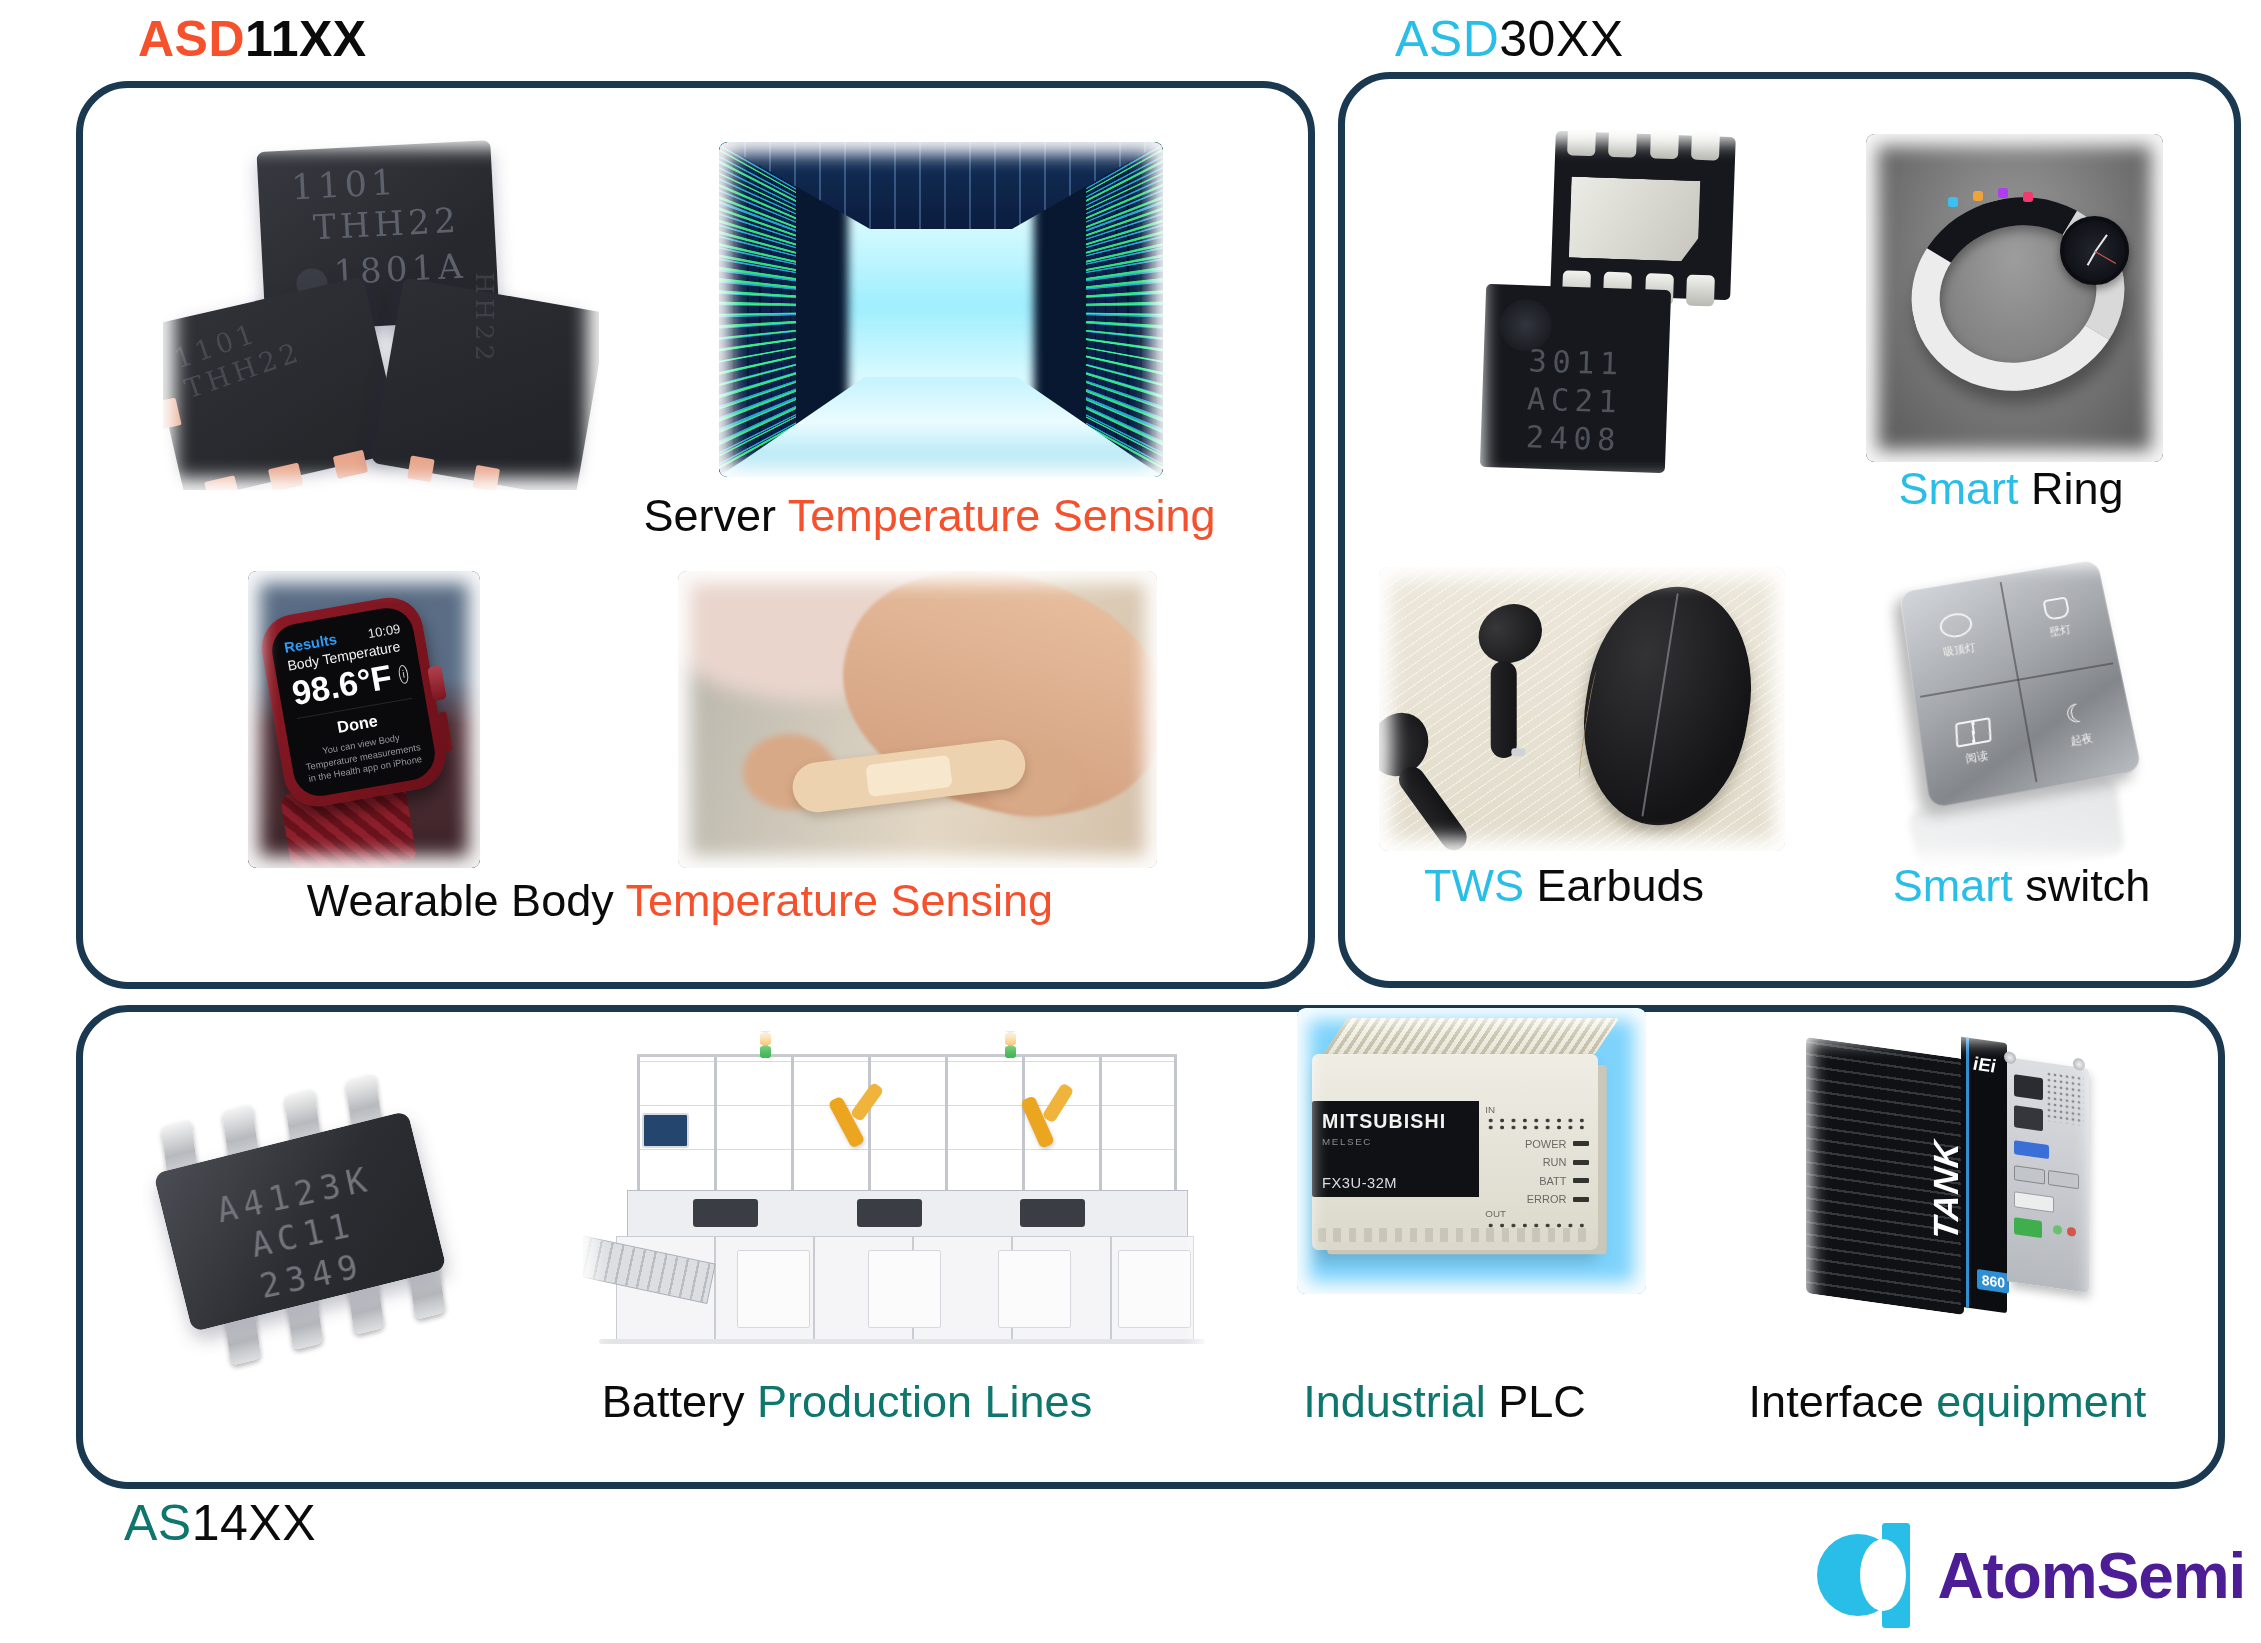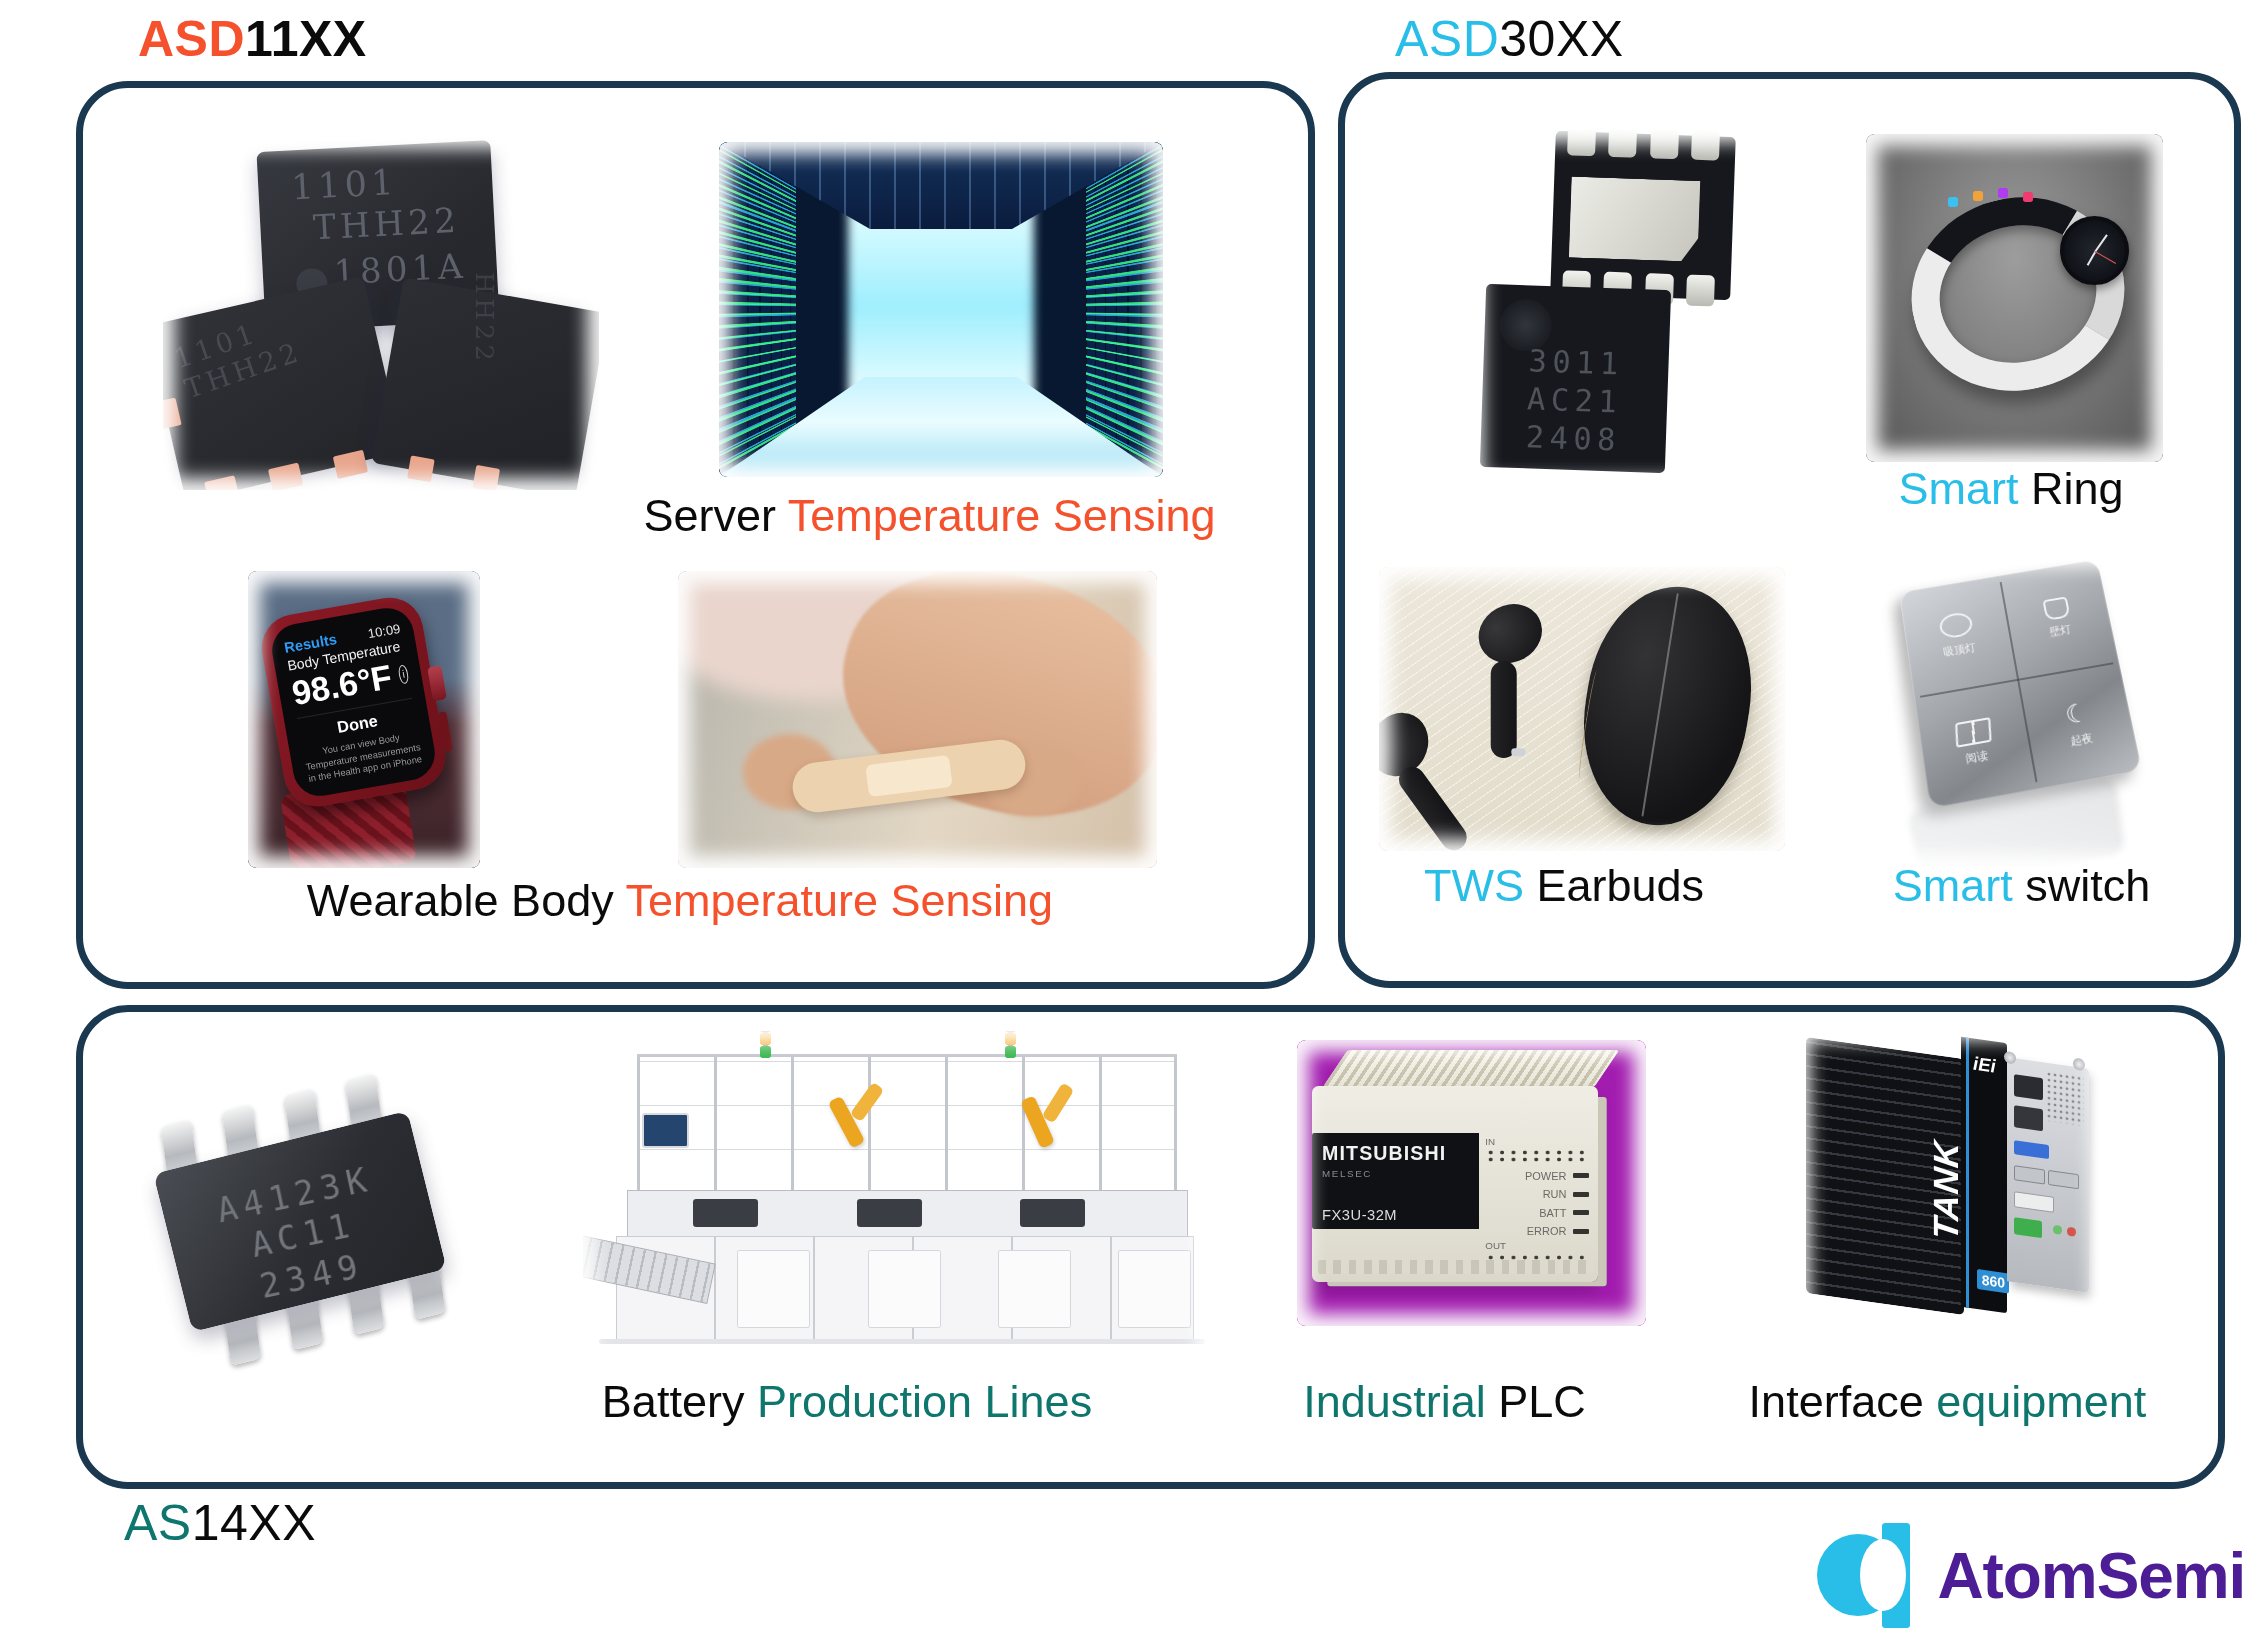--- a/index.html
+++ b/index.html
@@ -132,21 +132,21 @@
     background-image:repeating-linear-gradient(90deg,transparent 0 97px,#c9ccd2 97px 99px);}
   .ln-door{position:absolute;top:13px;width:71px;height:76px;border:1.6px solid #d5d7dc;border-radius:2.2px;background:#fbfbfc;}
   .ln-tower{position:absolute;width:5.4px;height:38px;background:#9a9da3;}
   .lamp{position:absolute;width:11px;height:12px;border-radius:2.7px;left:-2.7px;}
   .ln-rob{position:absolute;width:15.3px;height:52px;background:#eca51f;border-radius:5.4px;box-shadow:0 2.2px 4.4px rgba(0,0,0,.2);}
   .ln-rob2{position:absolute;width:14px;height:40px;background:#f0b43c;border-radius:5.4px;}
   .ln-conv{position:absolute;left:-7.6px;top:218px;width:136px;height:39px;background:repeating-linear-gradient(90deg,#dcdee2 0 8.7px,#b9bcc2 8.7px 11px);border:1.6px solid #a9acb2;transform:rotate(12deg);}
   .ln-hmi{position:absolute;left:59px;top:82px;width:43px;height:30.5px;background:#24456e;border:2.2px solid #d8dade;border-radius:3.3px;}
   .ln-floor{position:absolute;left:16.3px;right:5.4px;top:308px;height:5.4px;background:#e3e4e8;border-radius:2.7px;}
   
-  #img-plc{left:1297px;top:1040px;width:349px;height:286px;background:#a21caf;}
+  #img-plc{left:1297px;top:1008px;width:349px;height:286px;background:#7dd3fc;}
   .plc-top{position:absolute;left:38px;top:9.8px;width:272px;height:37px;background:linear-gradient(#f7f5ec,#e7e4d7),repeating-linear-gradient(90deg,#d8d5c8 0 4.4px,transparent 4.4px 9.8px);background-blend-mode:multiply;transform:skewX(-34deg);border-radius:3.3px;}
   .plc-body{position:absolute;left:15.3px;top:46px;width:286px;height:196px;background:linear-gradient(#efede4,#dbd8cb);border-radius:6.5px;box-shadow:12px 7.6px 0 -3.3px #cac7b9, 0 11px 16.3px rgba(0,0,0,.18);}
   .plc-black{position:absolute;left:0px;top:47px;width:167px;height:96px;background:#101114;border-radius:2.2px 0 0 2.2px;padding:8.7px 9.8px;box-sizing:border-box;}
   .plc-brand{color:#f2f2f2;font-size:19.6px;font-weight:bold;letter-spacing:1.1px;}
   .plc-melsec{color:#8a8a90;font-size:9.8px;margin-top:3.3px;letter-spacing:1.6px;}
   .plc-model{position:absolute;left:9.8px;bottom:6.5px;color:#ddd;font-size:14.7px;letter-spacing:0.5px;}
   .plc-leds{position:absolute;left:173px;top:50px;width:104px;}
   .plc-lrow{display:flex;justify-content:flex-end;align-items:center;gap:6.5px;height:18.5px;color:#6a6a66;font-size:11px;}
   .plc-led{width:16.3px;height:5.4px;background:#33332f;border-radius:1.1px;}
   .dotgrid{height:14px;background:radial-gradient(circle,#3a3a36 1.6px,transparent 2.2px);background-size:11.4px 7px;margin:2.2px 0 3.3px;}

